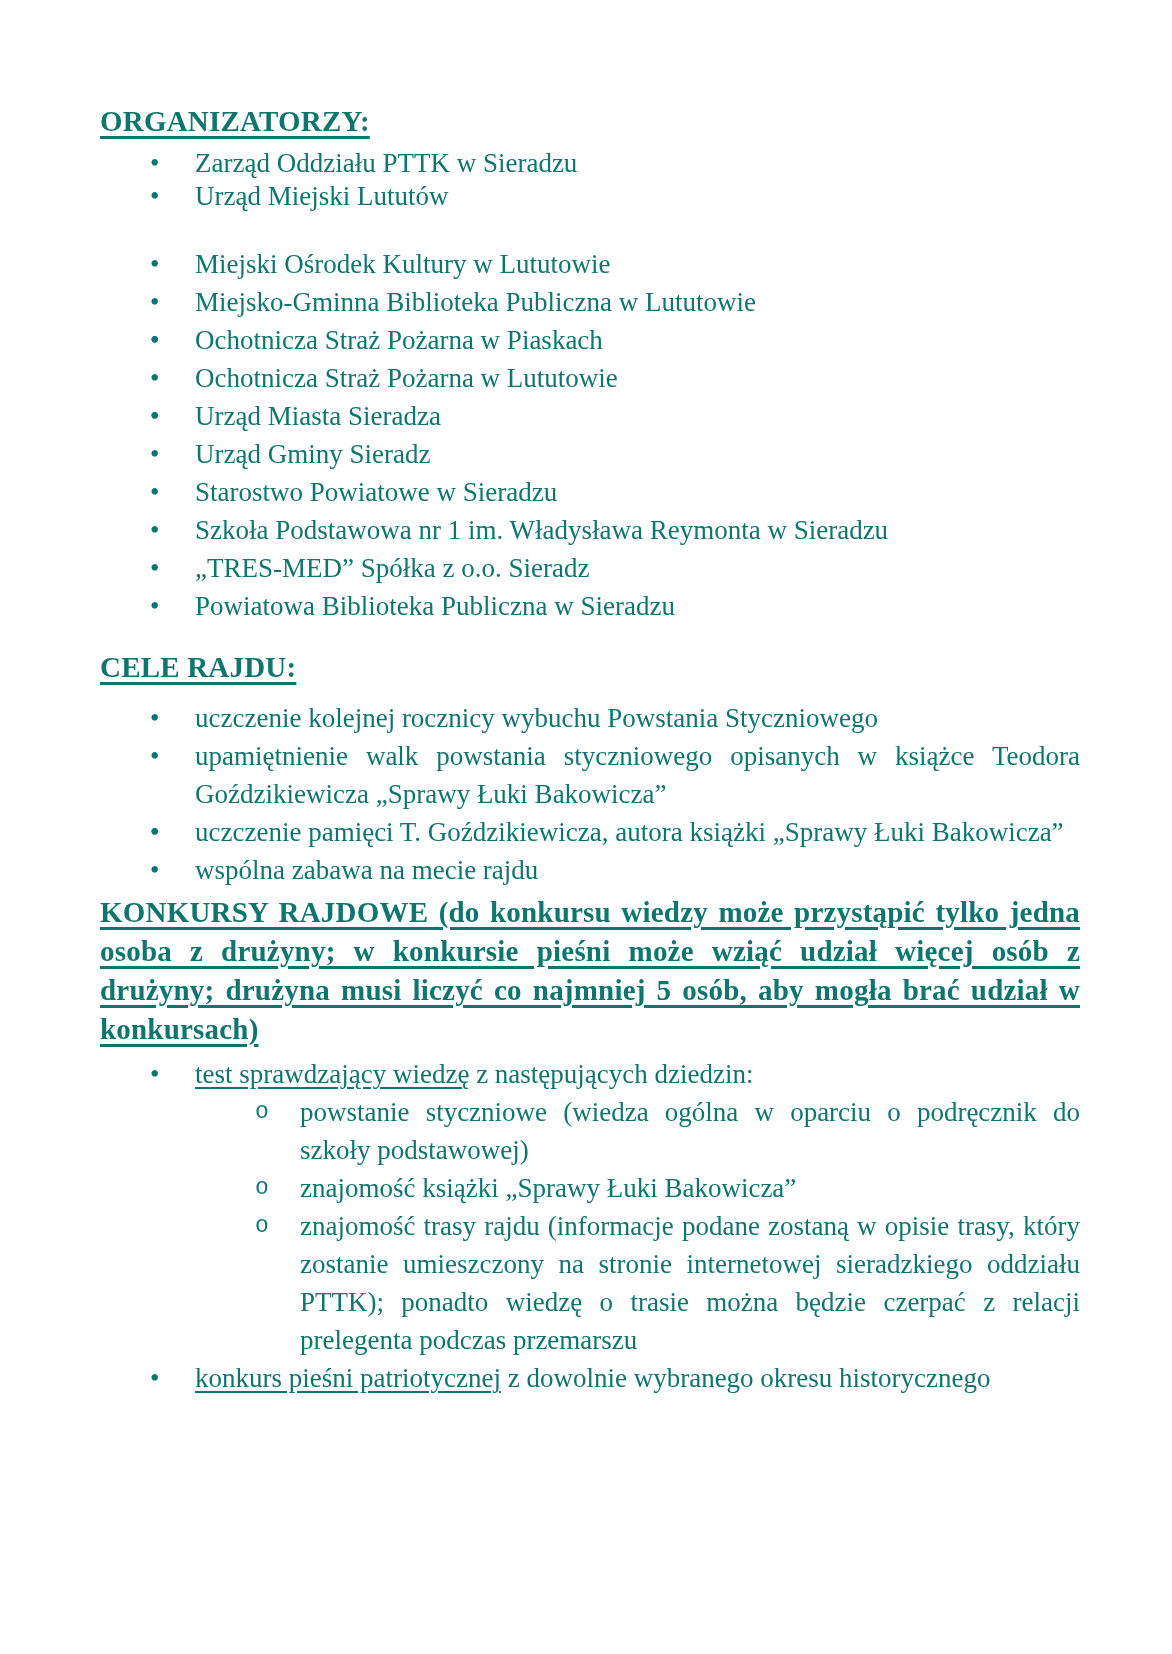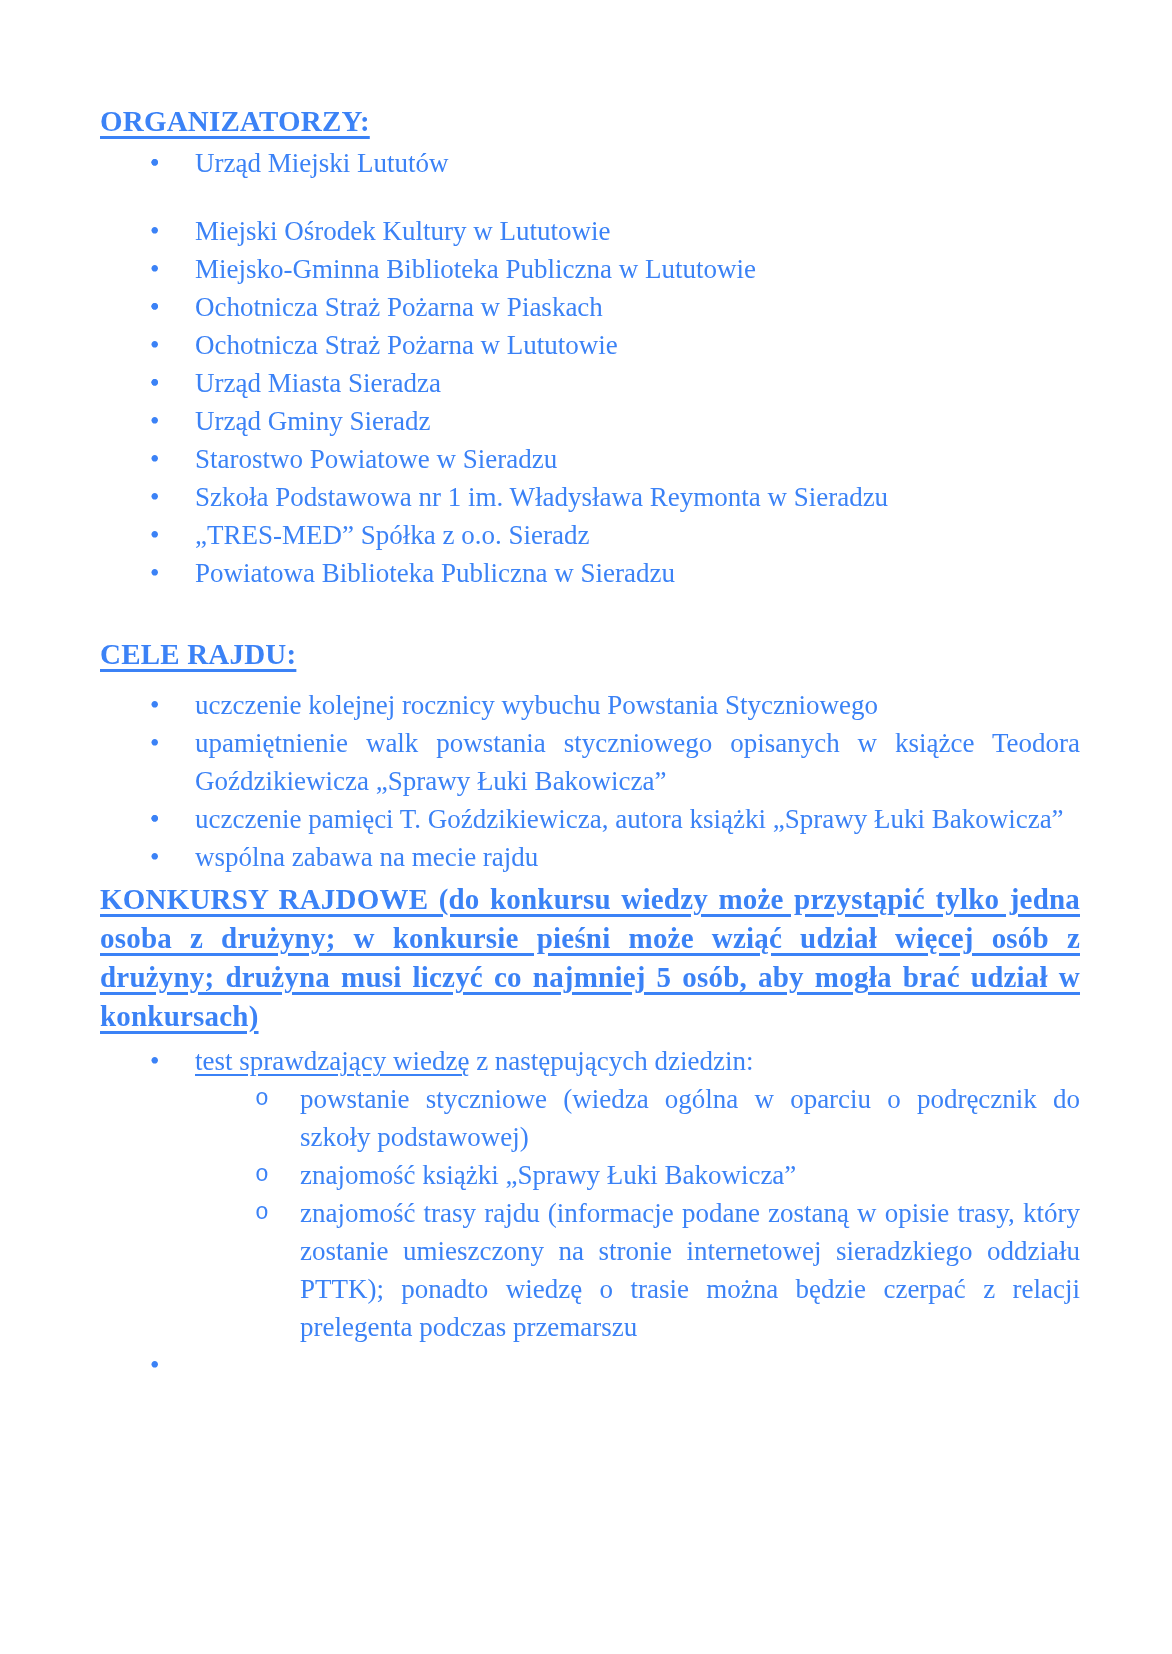--- a/index.html
+++ b/index.html
@@ -5,21 +5,21 @@
   html, body {
     margin: 0;
     padding: 0;
     background: #ffffff;
   }
   .page {
     position: relative;
     width: 1172px;
     height: 1500px;
     background: #ffffff;
-    color: #3b82f6;
+    color: #0f766e;
     font-family: "Liberation Serif", serif;
     overflow: hidden;
   }
   .content {
     position: absolute;
     left: 100px;
     top: 103px;
     width: 980px;
     font-size: 27px;
   }
@@ -36,21 +36,21 @@
   }
   .heading.justified {
     text-align: justify;
     line-height: 39px;
     word-spacing: 2px;
   }
   .sec-organizatorzy .bullet-list { margin-top: 8px; }
   .sec-organizatorzy .bullet-item { line-height: 33px; }
   .sec-wspolpraca { margin-top: 32px; }
   .sec-wspolpraca .bullet-list { margin-top: 8px; }
-  .sec-cele { margin-top: 44px; }
+  .sec-cele { margin-top: 24px; }
   .sec-cele .bullet-list { margin-top: 14px; }
   .sec-konkursy { margin-top: 4px; }
   .sec-konkursy .bullet-list { margin-top: 6px; }
 
   ul.bullet-list, ul.sub-list {
     list-style: none;
     margin: 0;
     padding: 0;
   }
   .bullet-item {
@@ -83,21 +83,21 @@
   }
 </style>
 </head>
 <body>
 
 <div class="page">
   <main class="content">
       <section class="doc-section sec-organizatorzy">
         <h2 class="heading">ORGANIZATORZY:</h2>
         <ul class="bullet-list">
-          <li class="bullet-item"><span class="marker">•</span></li>
+          <li class="bullet-item"><span class="marker">•</span><span class="item-text">Zarząd Oddziału PTTK w Sieradzu</span></li>
           <li class="bullet-item"><span class="marker">•</span><span class="item-text">Urząd Miejski Lututów</span></li>
         </ul>
       </section>
       <section class="doc-section sec-wspolpraca">
         <ul class="bullet-list">
           <li class="bullet-item"><span class="marker">•</span><span class="item-text">Miejski Ośrodek Kultury w Lututowie</span></li>
           <li class="bullet-item"><span class="marker">•</span><span class="item-text">Miejsko-Gminna Biblioteka Publiczna w Lututowie</span></li>
           <li class="bullet-item"><span class="marker">•</span></li>
           <li class="bullet-item"><span class="marker">•</span><span class="item-text">Ochotnicza Straż Pożarna w Piaskach</span></li>
           <li class="bullet-item"><span class="marker">•</span><span class="item-text">Ochotnicza Straż Pożarna w Lututowie</span></li>
@@ -121,17 +121,17 @@
         </ul>
       </section>
       <section class="doc-section sec-konkursy">
         <h2 class="heading justified">KONKURSY RAJDOWE (do konkursu wiedzy może przystąpić tylko jedna osoba z drużyny; w konkursie pieśni może wziąć udział więcej osób z drużyny; drużyna musi liczyć co najmniej 5 osób, aby mogła brać udział w konkursach)</h2>
         <ul class="bullet-list">
           <li class="bullet-item"><span class="marker">•</span><span class="item-text"><span class="lead-underline">test sprawdzający wiedzę</span><span> z następujących dziedzin:</span></span><ul class="sub-list">
               <li class="sub-item"><span class="marker sub-marker">o</span><span class="item-text">powstanie styczniowe (wiedza ogólna w oparciu o podręcznik do szkoły podstawowej)</span></li>
               <li class="sub-item"><span class="marker sub-marker">o</span><span class="item-text">znajomość książki „Sprawy Łuki Bakowicza”</span></li>
               <li class="sub-item"><span class="marker sub-marker">o</span><span class="item-text">znajomość trasy rajdu (informacje podane zostaną w opisie trasy, który zostanie umieszczony na stronie internetowej sieradzkiego oddziału PTTK); ponadto wiedzę o trasie można będzie czerpać z relacji prelegenta podczas przemarszu</span></li>
             </ul></li>
-          <li class="bullet-item"><span class="marker">•</span></li>
+          <li class="bullet-item"><span class="marker">•</span><span class="item-text"><span class="lead-underline">konkurs pieśni patriotycznej</span><span> z dowolnie wybranego okresu historycznego</span></span></li>
         </ul>
       </section>
     </main>
 </div>
 
 </body></html>

